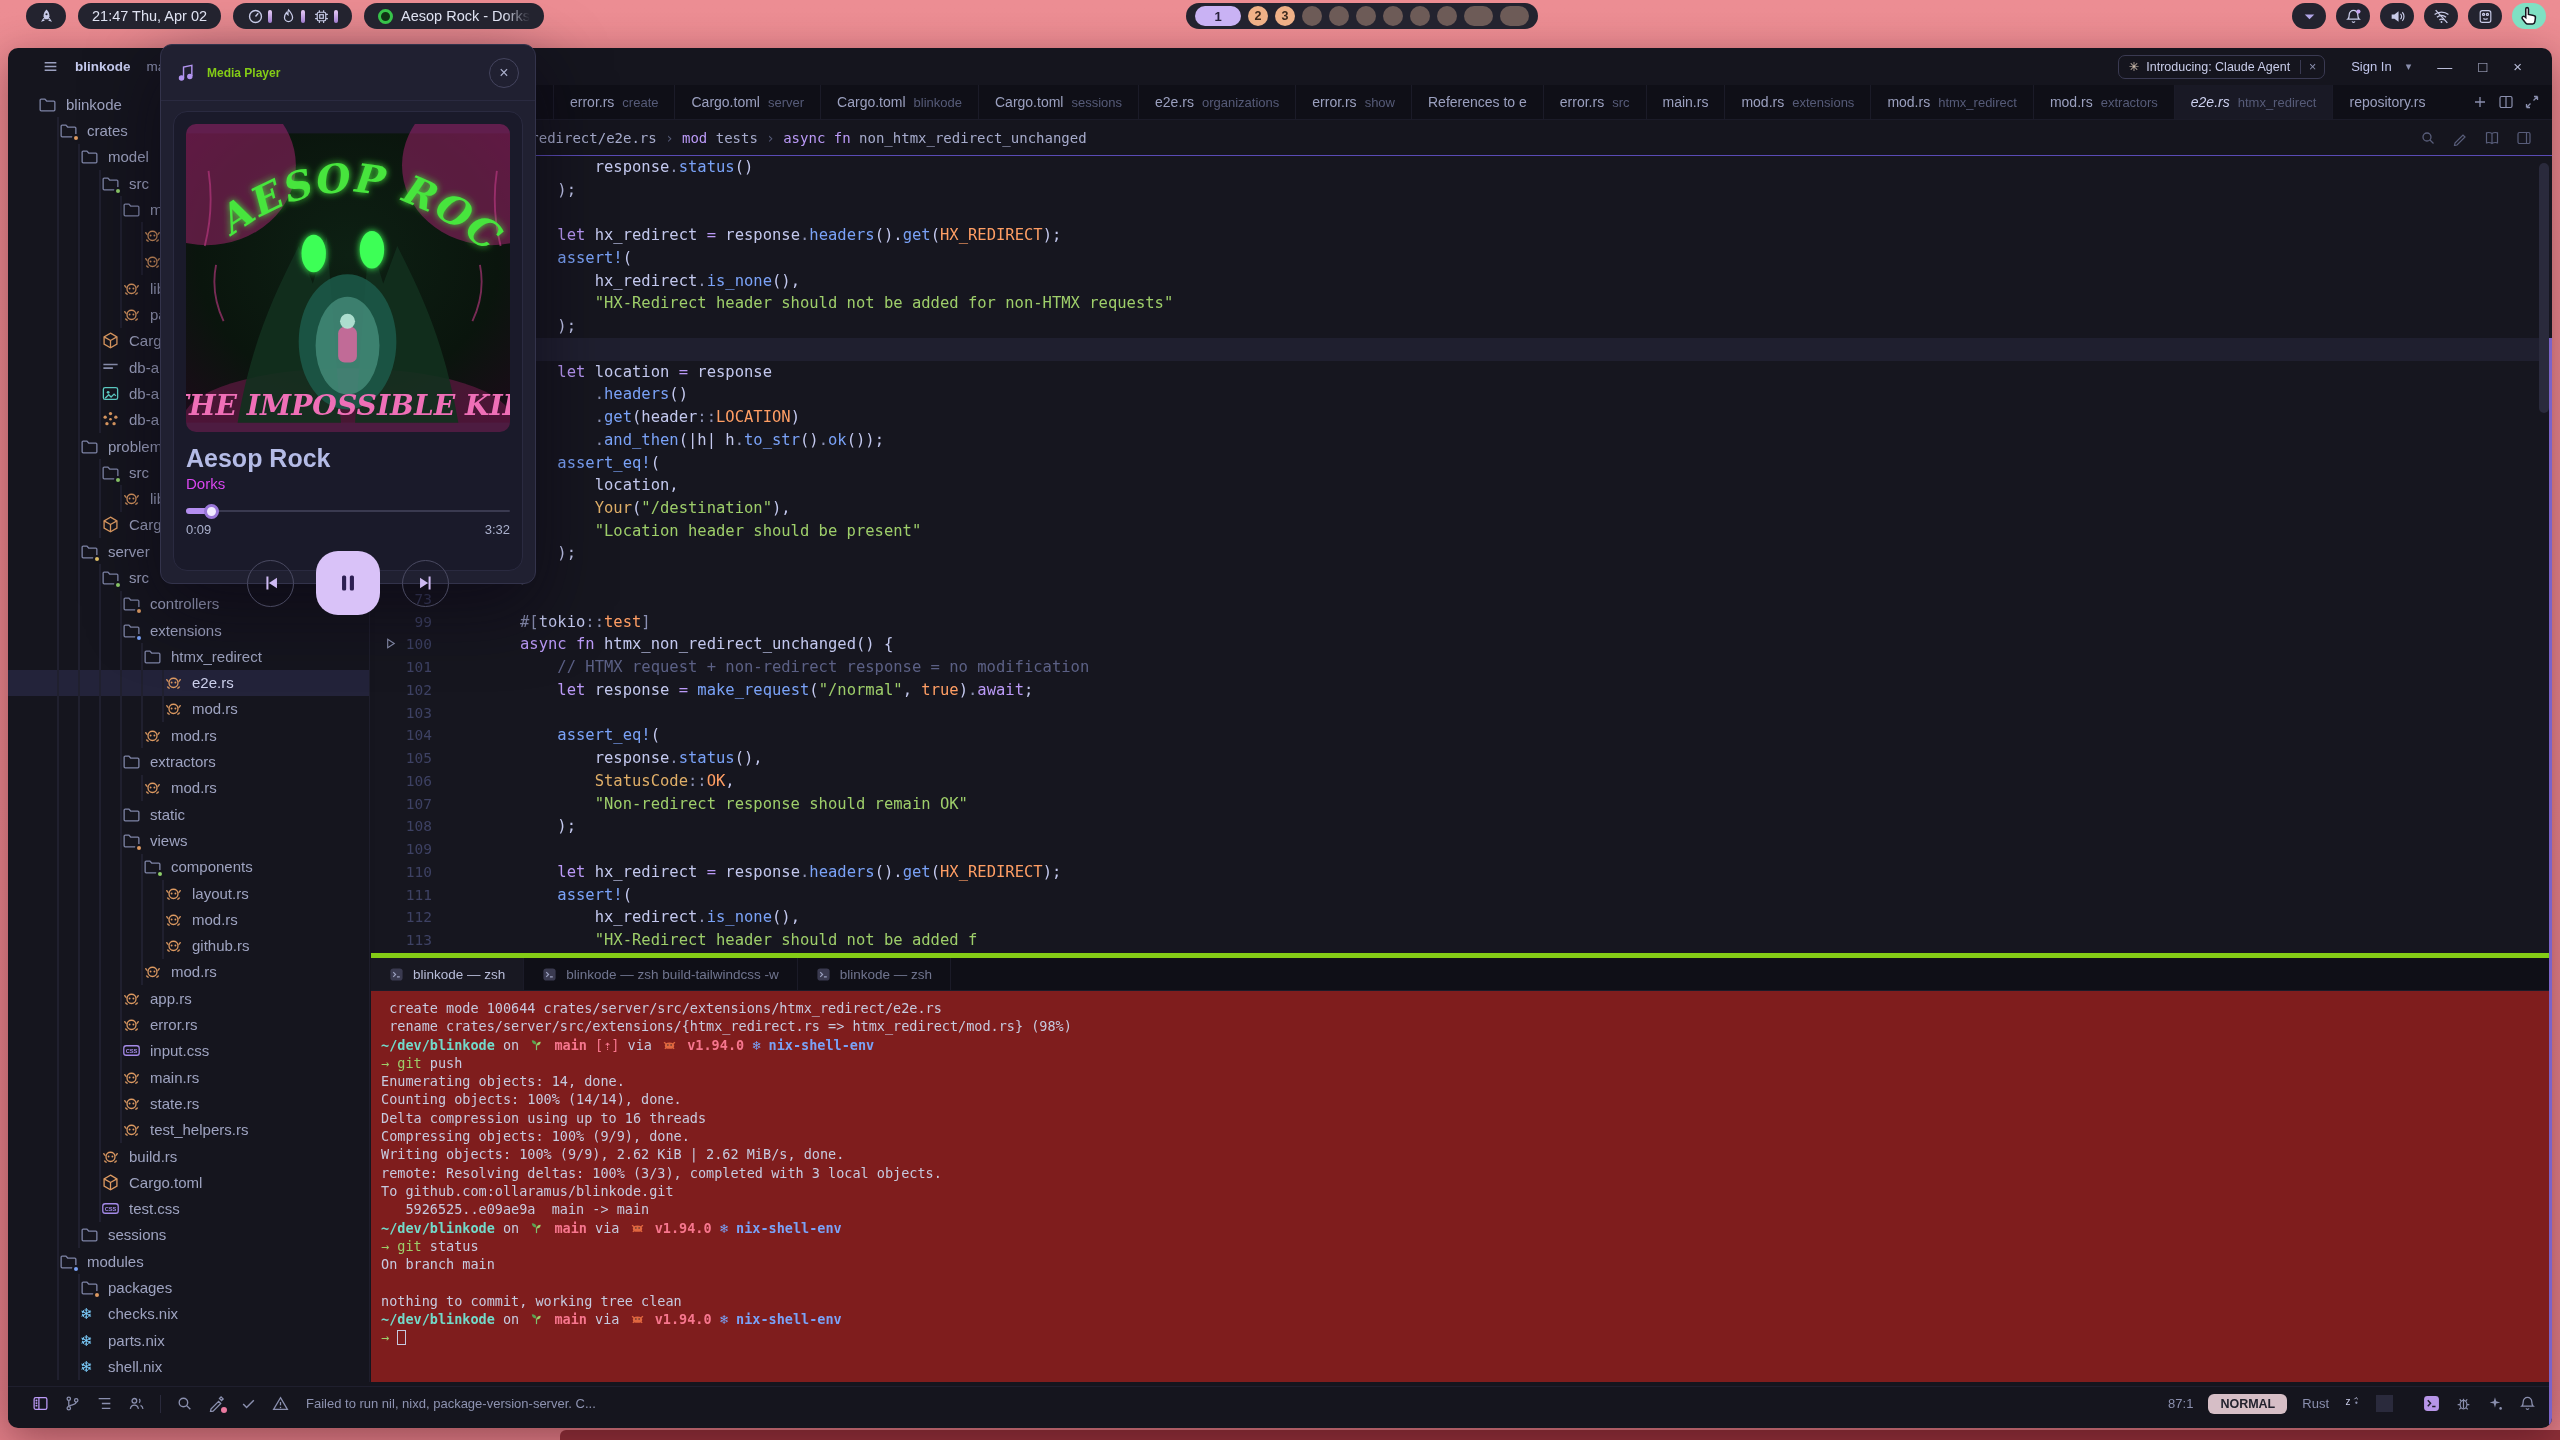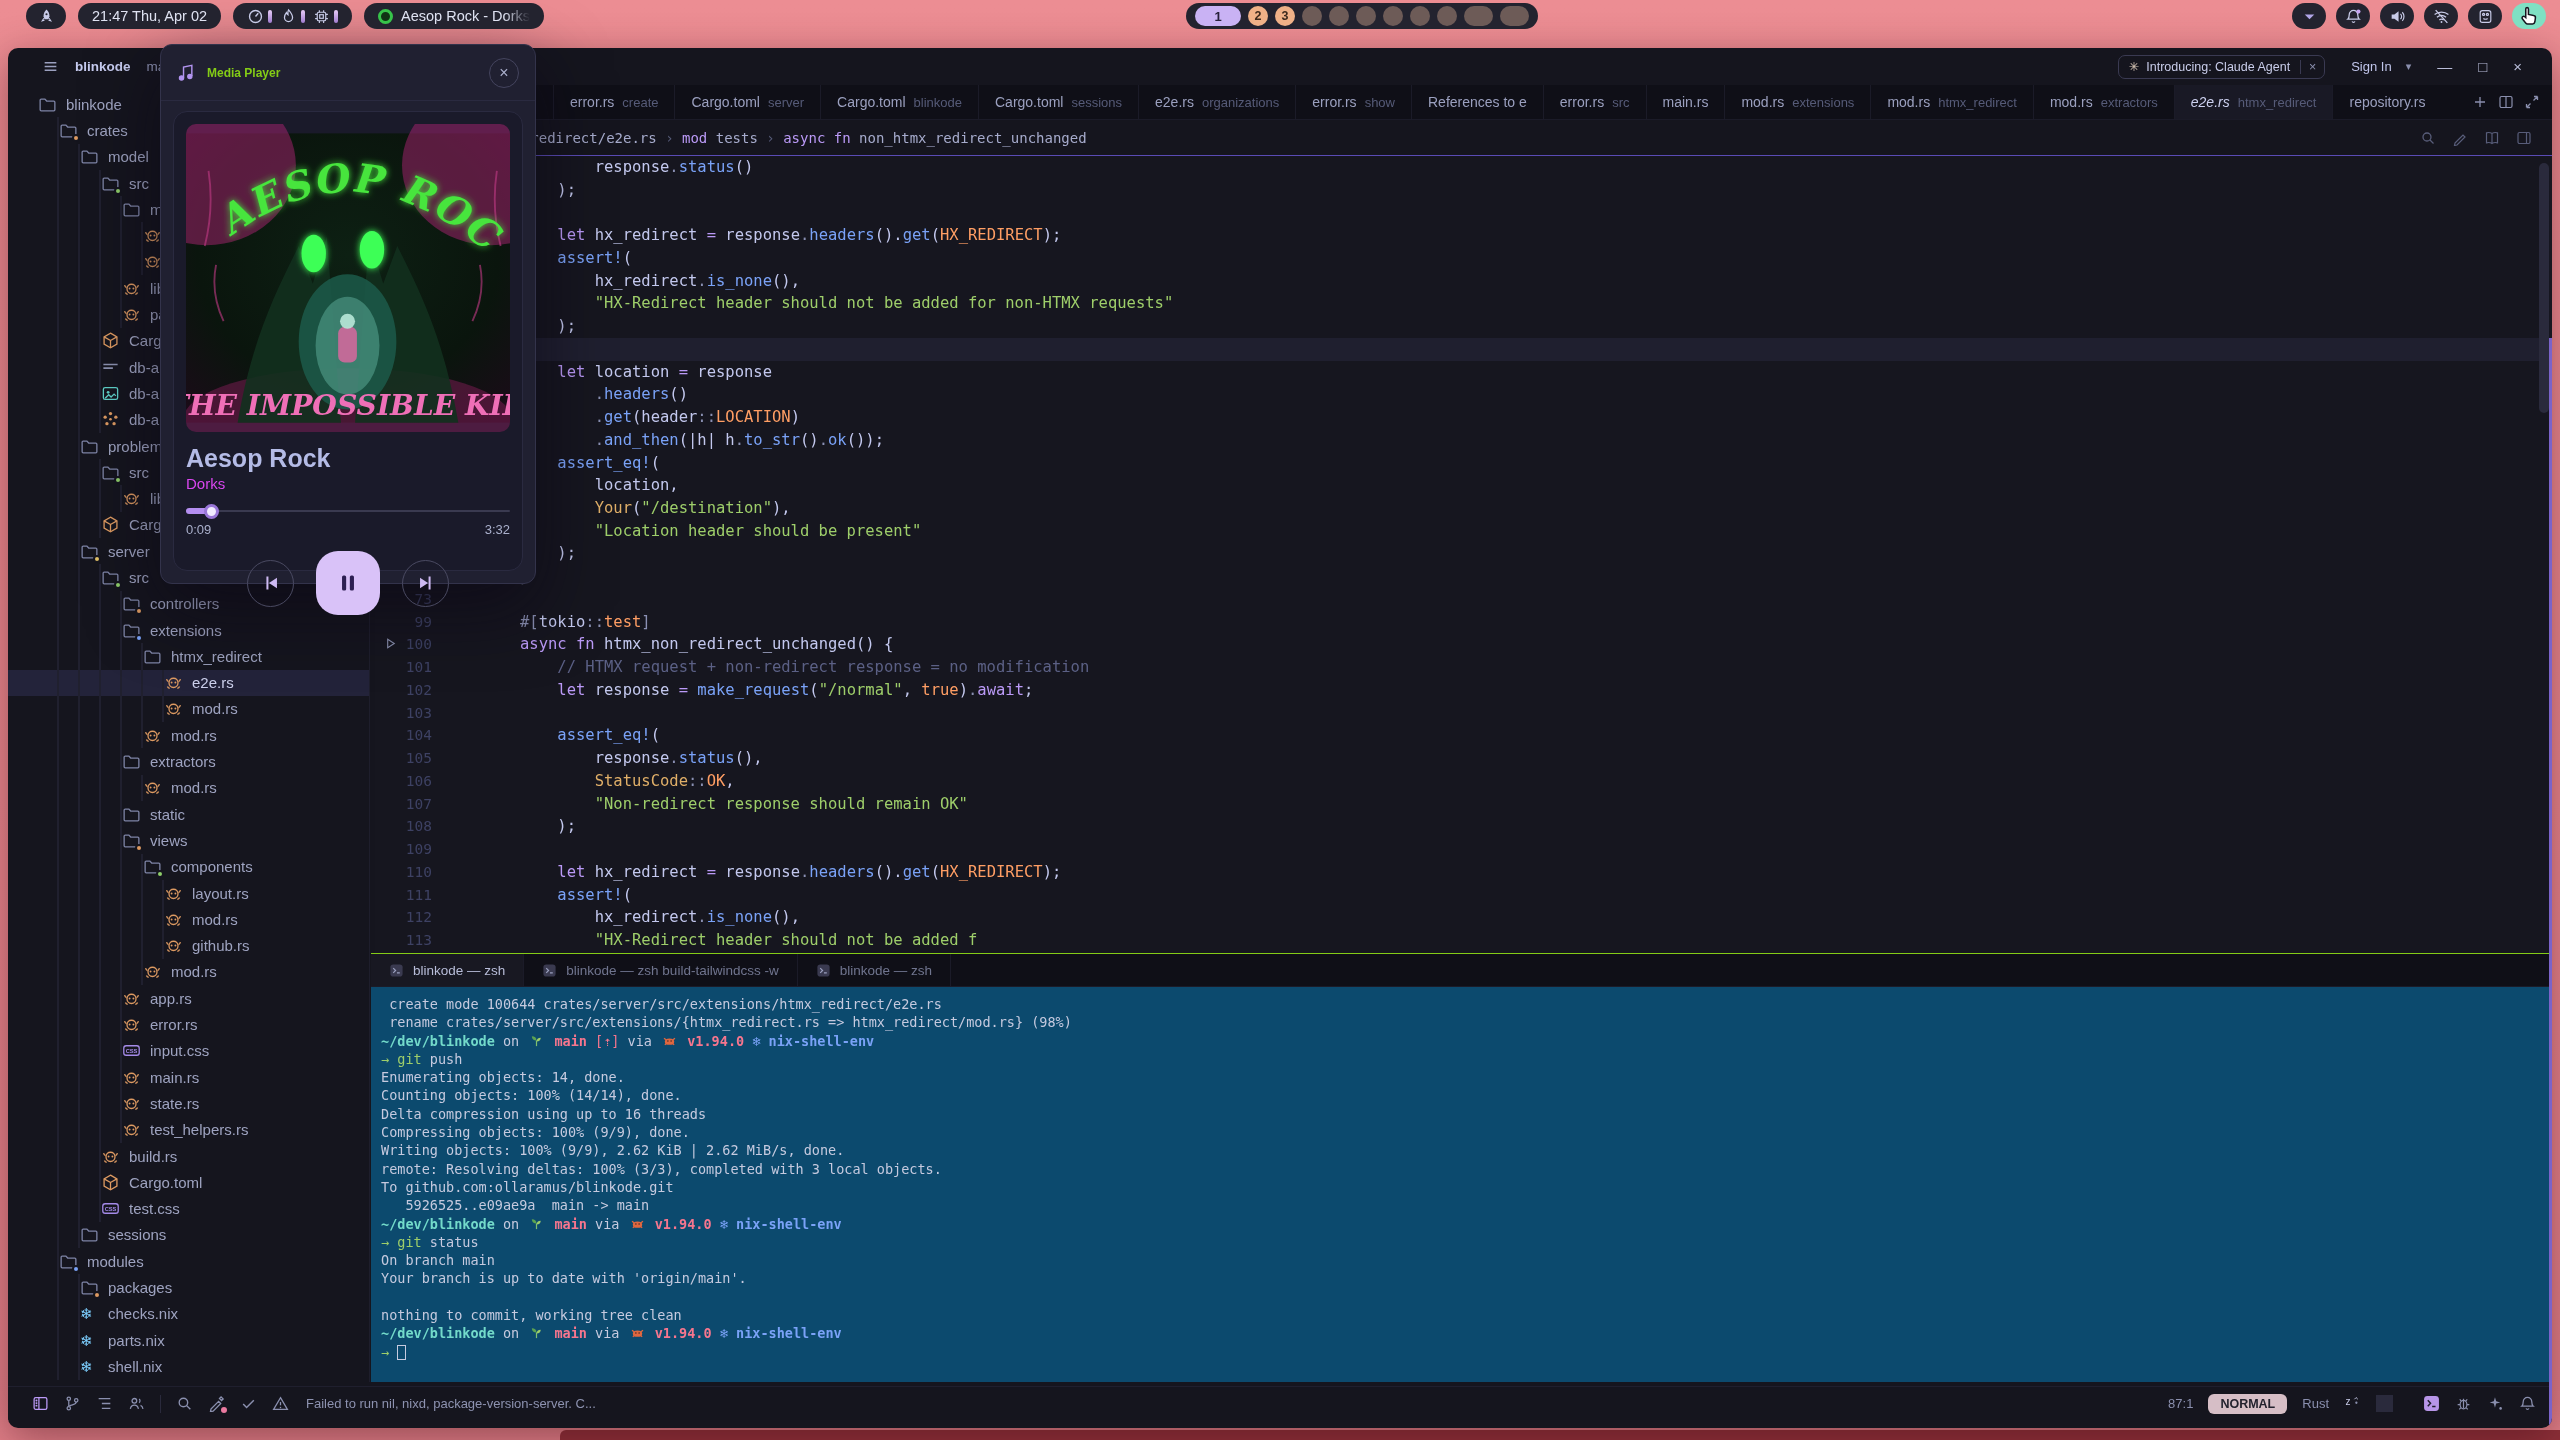--- a/index.html
+++ b/index.html
@@ -82,21 +82,21 @@
   .cl.cur{background:#1f1f2f}
   .gut{width:75px;flex:none;text-align:right;padding-right:18px;color:#3d4163;font-size:14.5px;position:relative}
   .gut .runa{position:absolute;left:8px;top:3px;width:15px;height:15px}
   .ct{white-space:pre;padding-left:70px}
   .c-fg{color:#c3c8ee}.c-kw{color:#bb9af7}.c-fn{color:#7aa2f7}.c-str{color:#9ece6a}
   .c-const{color:#ff9e64}.c-type{color:#e0af68}.c-cmt{color:#5b6085}.c-dim{color:#8a90b3}
   .c-bfg{color:#a6abcc}.c-dim2{color:#565b78}
   #vscroll{position:absolute;right:3px;top:78px;width:10px;height:250px;background:#2a2a3c;border-radius:5px;z-index:5}
 
   
-  #terminal{position:absolute;left:0;top:868px;right:0;bottom:0;background:#0c4a6e;border-top:1px solid #84cc16}
+  #terminal{position:absolute;left:0;top:868px;right:0;bottom:0;background:#7f1d1d;border-top:5px solid #84cc16}
   #termtabs{height:33px;display:flex;align-items:stretch;background:#0f0f17;border-bottom:1px solid #1b1b28}
   .ttab{display:flex;align-items:center;gap:9px;padding:0 18px;color:#70758f;font-size:13.5px;border-right:1px solid #1b1b28;white-space:nowrap}
   .ttab.active{background:#181822;color:#b8bdd9}
   .ttab .ic{width:15px;height:15px}
   #termbody{padding:8px 0 0 10px;font-family:"DejaVu Sans Mono",monospace;font-size:13.5px}
   .tl{height:18.3px;line-height:18.3px;white-space:pre}
   .c-tfg{color:#c6cadf}.c-green{color:#9ece6a}.c-cyan{color:#73daca}.c-red{color:#f7768e}.c-blue{color:#7aa2f7}
   .b{font-weight:bold}
   .cursor{display:inline-block;width:9px;height:15px;border:1px solid #c6cadf;vertical-align:-3px}
   .iseg{display:inline-block;width:15px;height:15px;vertical-align:-2px;margin:0 2px}
@@ -1169,21 +1169,20 @@
                   <path d="M8 8C8 5 6 3.5 3 3.5 3 6.5 5 8 8 8z" fill="#5ba352"></path>
                   <path d="M8 9c0-2.5 1.7-4 4.5-4C12.5 7.5 11 9 8 9z" fill="#9ece6a"></path>
                 </svg></span><span class="c-red b"> main</span><span class="c-tfg"> via </span><span class="iseg"><svg viewBox="0 0 16 16">
                   <ellipse cx="8" cy="9.2" rx="5" ry="3.4" fill="#e0673f"></ellipse>
                   <path d="M2.2 5.5L4.2 7.2M13.8 5.5L11.8 7.2M3 12.5l1.5-1M13 12.5l-1.5-1" stroke="#e0673f" stroke-width="1.4" fill="none"></path>
                   <circle cx="6.3" cy="8.5" r=".7" fill="#1a1a24"></circle>
                   <circle cx="9.7" cy="8.5" r=".7" fill="#1a1a24"></circle>
                 </svg></span><span class="c-red b"> v1.94.0</span><span class="c-blue"> ❄ </span><span class="c-blue b">nix-shell-env</span></div>
             <div class="tl"><span class="c-green">→ </span><span class="c-green">git </span><span class="c-tfg">status</span></div>
             <div class="tl"><span class="c-tfg">On branch main</span></div>
-            <div class="tl"><span class="c-tfg">Your branch is up to date with 'origin/main'.</span></div>
             <div class="tl"></div>
             <div class="tl"><span class="c-tfg">nothing to commit, working tree clean</span></div>
             <div class="tl"><span class="c-cyan b">~/dev/blinkode</span><span class="c-tfg"> on </span><span class="iseg"><svg viewBox="0 0 16 16">
                   <path d="M8 14V8" stroke="#7dbf6f" stroke-width="1.3" fill="none"></path>
                   <path d="M8 8C8 5 6 3.5 3 3.5 3 6.5 5 8 8 8z" fill="#5ba352"></path>
                   <path d="M8 9c0-2.5 1.7-4 4.5-4C12.5 7.5 11 9 8 9z" fill="#9ece6a"></path>
                 </svg></span><span class="c-red b"> main</span><span class="c-tfg"> via </span><span class="iseg"><svg viewBox="0 0 16 16">
                   <ellipse cx="8" cy="9.2" rx="5" ry="3.4" fill="#e0673f"></ellipse>
                   <path d="M2.2 5.5L4.2 7.2M13.8 5.5L11.8 7.2M3 12.5l1.5-1M13 12.5l-1.5-1" stroke="#e0673f" stroke-width="1.4" fill="none"></path>
                   <circle cx="6.3" cy="8.5" r=".7" fill="#1a1a24"></circle>

